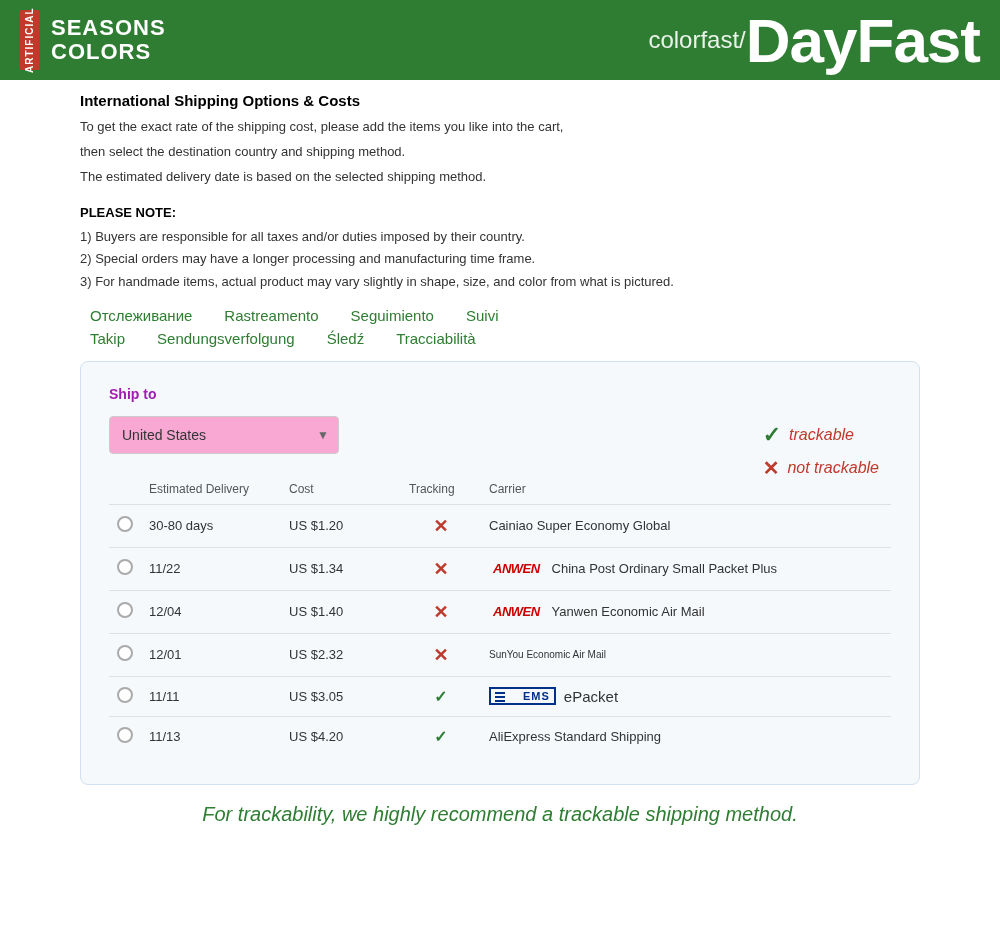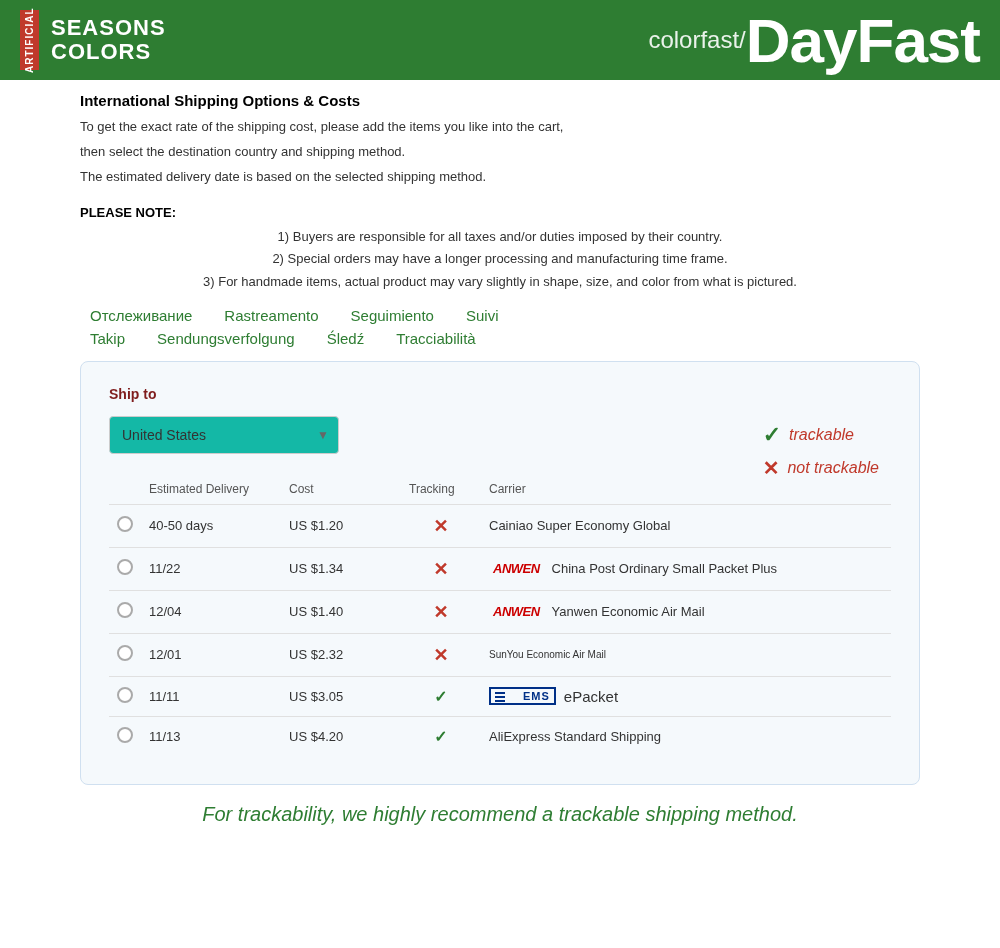--- a/index.html
+++ b/index.html
@@ -86,21 +86,20 @@
     }
     .note-title {
       font-size: 13px;
       font-weight: bold;
       margin-bottom: 6px;
     }
     .note-item {
       font-size: 13px;
       color: #333;
       line-height: 1.7;
-      text-align: center;
     }
 
     
     .tracking-links {
       margin: 14px 0 6px 0;
       padding-left: 10px;
     }
     .tracking-row {
       display: flex;
       gap: 32px;
@@ -121,36 +120,36 @@
       border-radius: 8px;
       background: #f5f9fc;
       padding: 24px 28px 28px 28px;
       margin: 14px 0 18px 0;
       position: relative;
     }
 
     .ship-to-label {
       font-size: 14px;
       font-weight: bold;
-      color: #7f1d1d;
+      color: #a21caf;
       margin-bottom: 14px;
     }
 
     .country-select-wrapper {
       position: relative;
       width: 230px;
       margin-bottom: 24px;
     }
     .country-select {
       width: 100%;
       padding: 10px 36px 10px 12px;
       font-size: 14px;
       border: 1px solid #ccc;
       border-radius: 4px;
-      background: #14b8a6;
+      background: #f9a8d4;
       appearance: none;
       -webkit-appearance: none;
       cursor: pointer;
       color: #333;
     }
     .select-chevron {
       position: absolute;
       right: 10px;
       top: 50%;
       transform: translateY(-50%);
@@ -347,21 +346,21 @@
           <th class="th-radio"></th>
           <th class="th-delivery">Estimated Delivery</th>
           <th class="th-cost">Cost</th>
           <th class="th-tracking">Tracking</th>
           <th>Carrier</th>
         </tr>
       </thead>
       <tbody id="shipping-rows">
       <tr class="data-row">
             <td class="radio-cell"><span class="radio-btn"></span></td>
-            <td>40-50 days</td>
+            <td>30-80 days</td>
             <td>US $1.20</td>
             <td style="text-align: center;"><span class="tracking-x">✕</span></td>
             <td>
               <div class="carrier-cell">
                 <span style="font-size: 13px;">Cainiao Super Economy Global</span>
               </div>
             </td>
           </tr>
           <tr class="data-row">
             <td class="radio-cell"><span class="radio-btn"></span></td>

